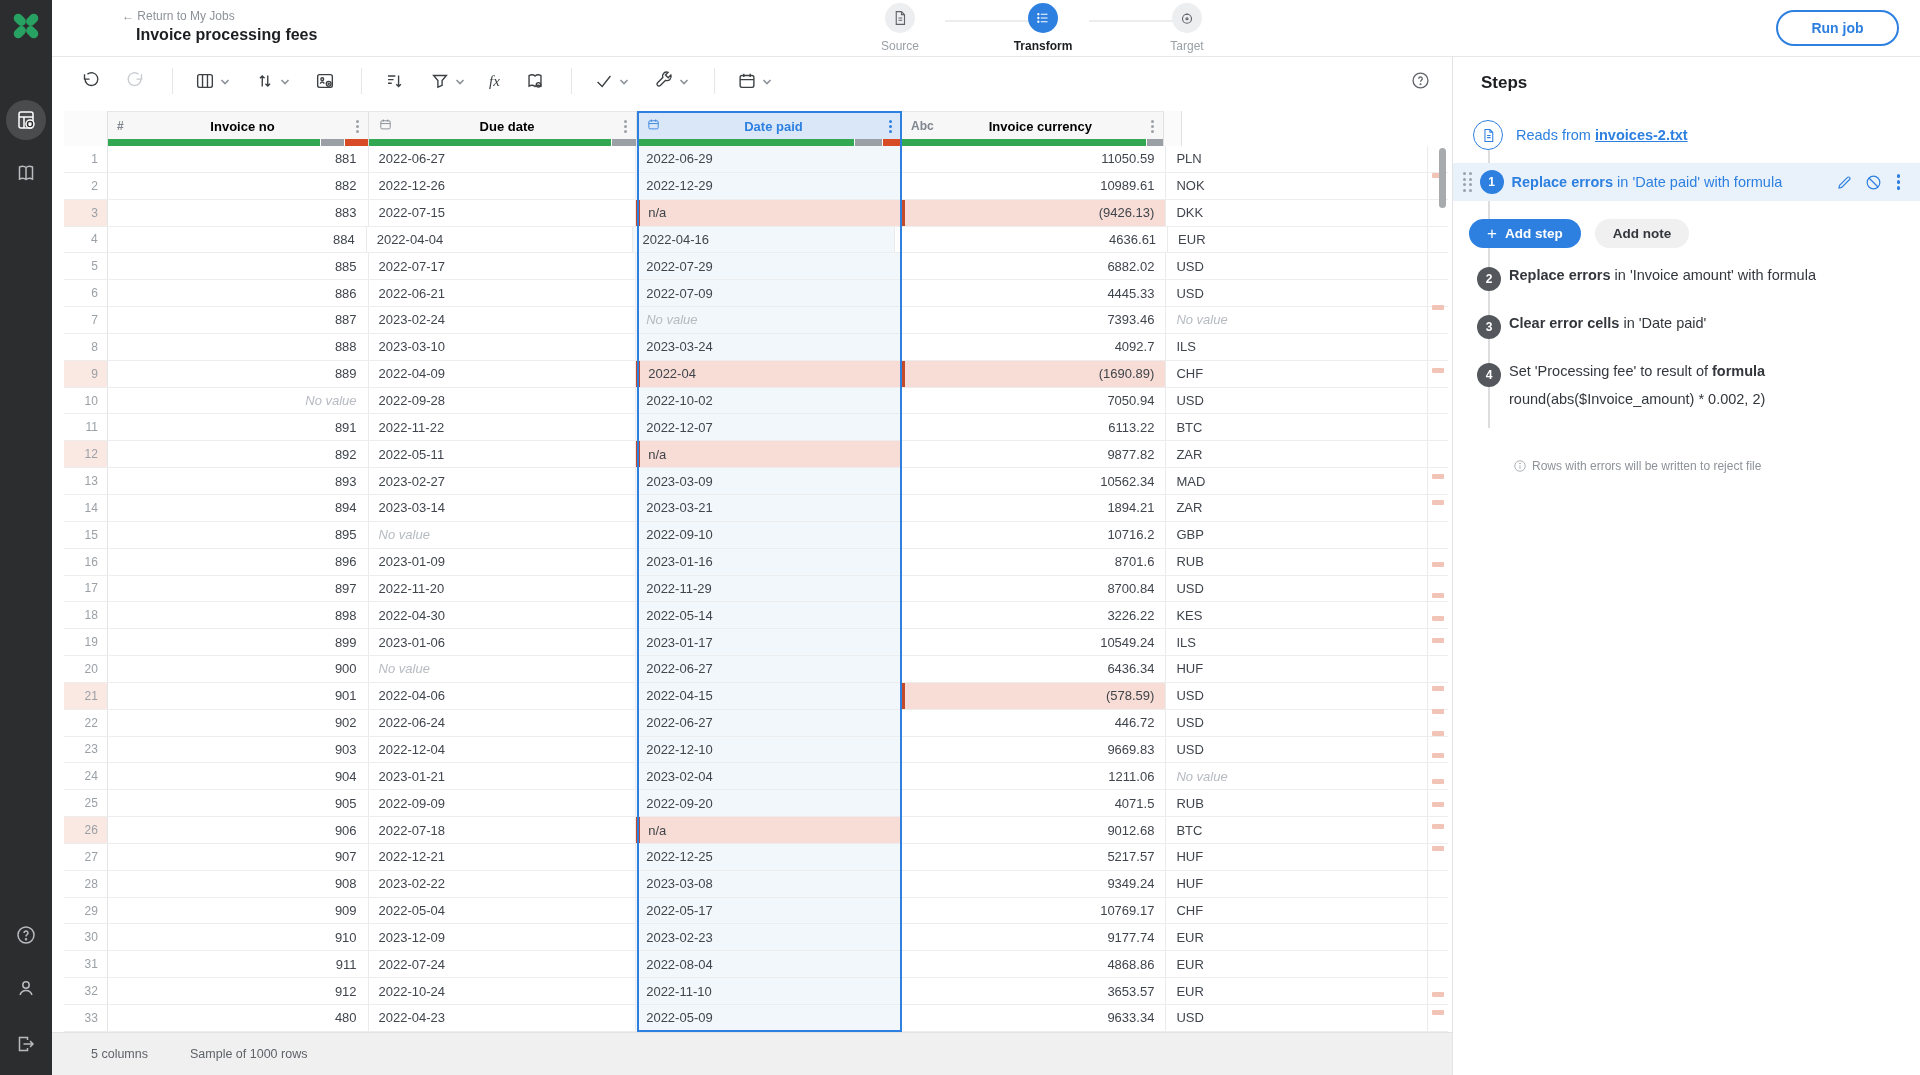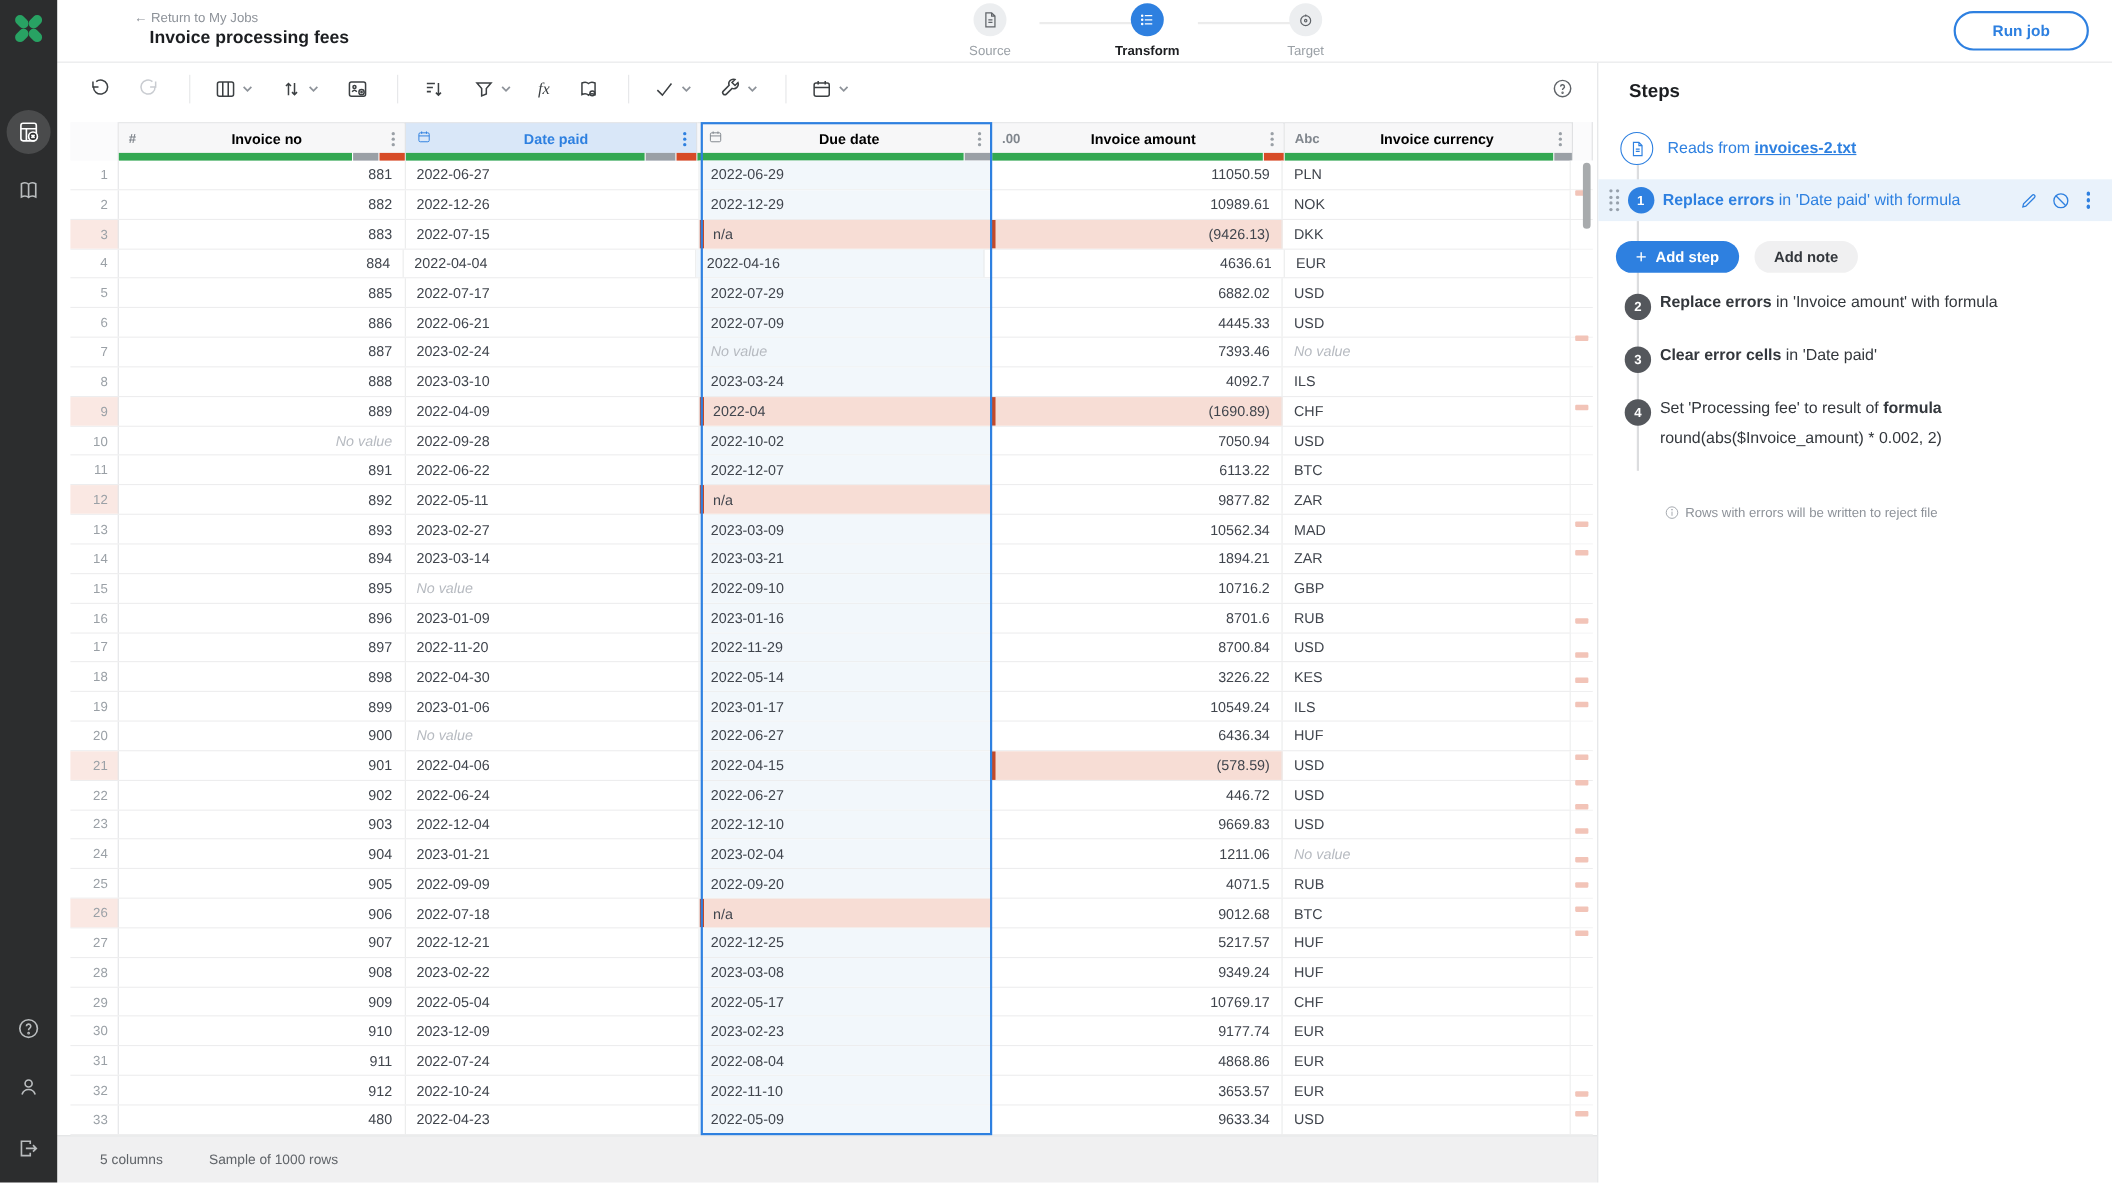--- a/index.html
+++ b/index.html
@@ -326,72 +326,57 @@
             <i></i>
             <i></i>
           </span>
         </div>
         <div class="qbar">
           <span class="qseg" style="width: 82%; background: rgb(51, 168, 82);"></span>
           <span class="qseg" style="width: 9%; background: rgb(154, 160, 166);"></span>
           <span class="qseg" style="width: 9%; background: rgb(215, 75, 39);"></span>
         </div>
       </div>
+      <div class="th" style="width: 268px;">
+        <div class="th-top">
+          <span class="th-type"><svg width="15" height="15" viewBox="0 0 24 24" fill="none">
+              <rect x="4.5" y="6" width="15" height="13" rx="2"></rect>
+              <path d="M4.5 10.5 H19.5 M8.5 4 V7.5 M15.5 4 V7.5"></path>
+            </svg></span>
+          <span class="th-label">Due date</span>
+          <span class="kebab">
+            <i></i>
+            <i></i>
+            <i></i>
+          </span>
+        </div>
+        <div class="qbar">
+          <span class="qseg" style="width: 91%; background: rgb(51, 168, 82);"></span>
+          <span class="qseg" style="width: 9%; background: rgb(154, 160, 166);"></span>
+        </div>
+      </div>
       <div class="th selected" style="width: 265px;">
         <div class="th-top">
           <span class="th-type"><svg width="15" height="15" viewBox="0 0 24 24" fill="none">
               <rect x="4.5" y="6" width="15" height="13" rx="2"></rect>
               <path d="M4.5 10.5 H19.5 M8.5 4 V7.5 M15.5 4 V7.5"></path>
             </svg></span>
           <span class="th-label">Date paid</span>
           <span class="kebab">
             <i></i>
             <i></i>
             <i></i>
           </span>
         </div>
         <div class="qbar">
           <span class="qseg" style="width: 83%; background: rgb(51, 168, 82);"></span>
           <span class="qseg" style="width: 10%; background: rgb(154, 160, 166);"></span>
           <span class="qseg" style="width: 7%; background: rgb(215, 75, 39);"></span>
         </div>
       </div>
-      <div class="th" style="width: 268px;">
-        <div class="th-top">
-          <span class="th-type"><svg width="15" height="15" viewBox="0 0 24 24" fill="none">
-              <rect x="4.5" y="6" width="15" height="13" rx="2"></rect>
-              <path d="M4.5 10.5 H19.5 M8.5 4 V7.5 M15.5 4 V7.5"></path>
-            </svg></span>
-          <span class="th-label">Due date</span>
-          <span class="kebab">
-            <i></i>
-            <i></i>
-            <i></i>
-          </span>
-        </div>
-        <div class="qbar">
-          <span class="qseg" style="width: 91%; background: rgb(51, 168, 82);"></span>
-          <span class="qseg" style="width: 9%; background: rgb(154, 160, 166);"></span>
-        </div>
-      </div>
-      <div class="th" style="width: 266px;">
-        <div class="th-top">
-          <span class="th-type">.00</span>
-          <span class="th-label">Invoice amount</span>
-          <span class="kebab">
-            <i></i>
-            <i></i>
-            <i></i>
-          </span>
-        </div>
-        <div class="qbar">
-          <span class="qseg" style="width: 93%; background: rgb(51, 168, 82);"></span>
-          <span class="qseg" style="width: 7%; background: rgb(215, 75, 39);"></span>
-        </div>
-      </div>
       <div class="th" style="width: 262px;">
         <div class="th-top">
           <span class="th-type">Abc</span>
           <span class="th-label">Invoice currency</span>
           <span class="kebab">
             <i></i>
             <i></i>
             <i></i>
           </span>
         </div>
@@ -495,21 +480,21 @@
         </div>
         <div class="td " style="width: 268px;">2022-09-28</div>
         <div class="td paid-col" style="width: 265px;">2022-10-02</div>
         <div class="td num" style="width: 266px;">7050.94</div>
         <div class="td " style="width: 262px;">USD</div>
         <div class="td strip strip-col" style="width: 18px;"></div>
       </div>
       <div class="tr">
         <div class="td gutter" style="width: 44px;">11</div>
         <div class="td num" style="width: 261px;">891</div>
-        <div class="td " style="width: 268px;">2022-06-22</div>
+        <div class="td " style="width: 268px;">2022-11-22</div>
         <div class="td paid-col" style="width: 265px;">2022-12-07</div>
         <div class="td num" style="width: 266px;">6113.22</div>
         <div class="td " style="width: 262px;">BTC</div>
         <div class="td strip strip-col" style="width: 18px;"></div>
       </div>
       <div class="tr">
         <div class="td gutter err-row" style="width: 44px;">12</div>
         <div class="td num" style="width: 261px;">892</div>
         <div class="td " style="width: 268px;">2022-05-11</div>
         <div class="td err" style="width: 265px;">n/a</div>

